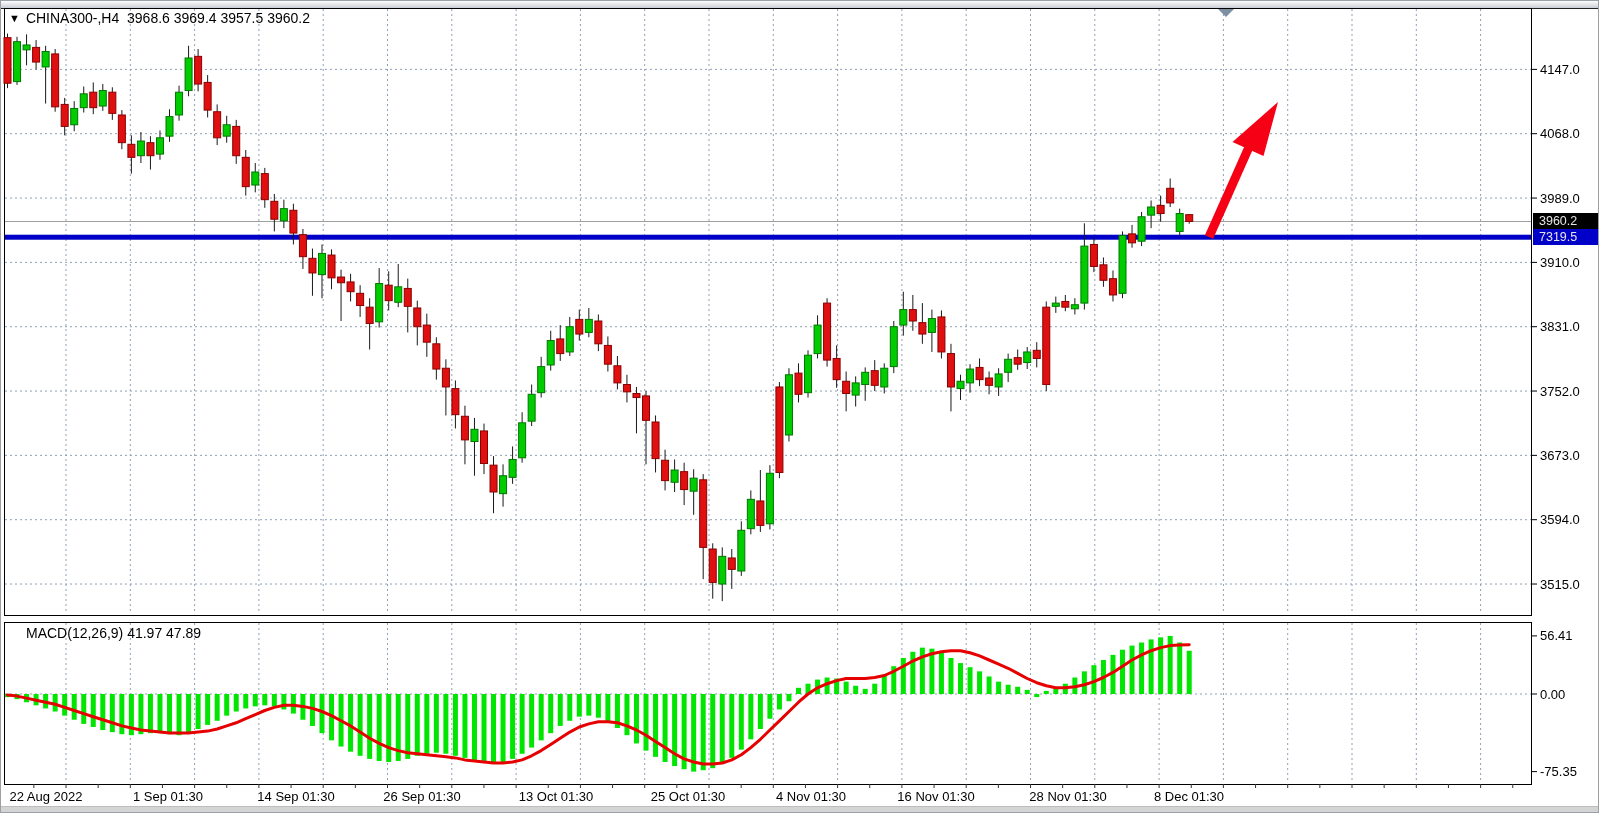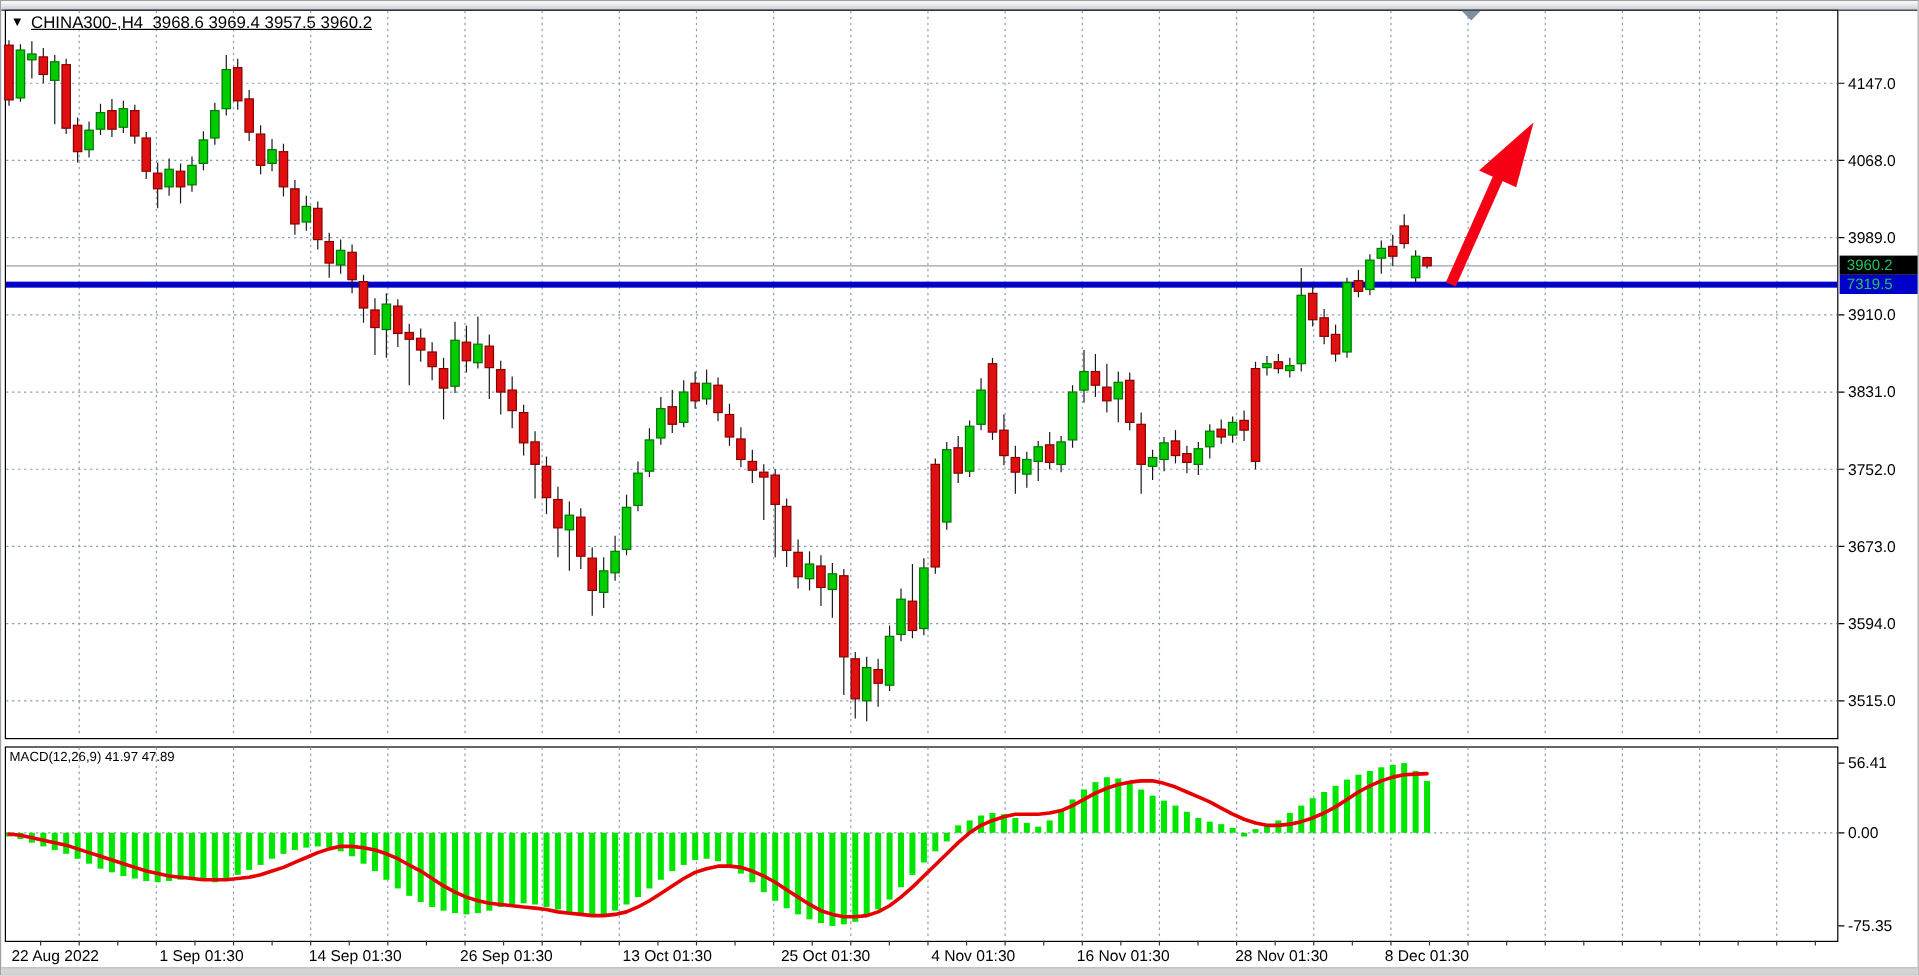--- a/index.html
+++ b/index.html
@@ -6,24 +6,24 @@
   .window{position:relative;width:1599px;height:813px;background:#ffffff;
           border:1px solid #9aa0a6;box-sizing:border-box;overflow:hidden;
           font-family:"Liberation Sans", sans-serif;}
   .titlebar-strip{position:absolute;left:0;top:0;width:100%;height:7px;
           background:linear-gradient(#fdfdfd,#c9cdd5);border-bottom:1px solid #222;}
   .panel{position:absolute;left:3px;width:1528px;border:1px solid #000;background:#fff;box-sizing:border-box;}
   #main-panel{top:7px;height:608px;}
   #macd-panel{top:621px;height:163px;}
   .bottom-strip{position:absolute;left:0;top:805px;width:100%;height:8px;background:#d4d4d4;border-top:1px solid #bdbdbd;}
   svg.overlay{position:absolute;left:0;top:0;}
-  .quote-header{position:absolute;left:8px;top:9px;font-size:14px;color:#000;white-space:pre;z-index:5;text-decoration:underline;}
+  .quote-header{position:absolute;left:8px;top:9px;font-size:14px;color:#000;white-space:pre;z-index:5;}
   .quote-header .tri{display:inline-block;margin-right:6px;font-size:11px;transform:translateY(-1px);}
-  .macd-label{position:absolute;left:7px;top:624px;font-size:11px;color:#000;z-index:5;}
-  .badge{position:absolute;left:1532px;width:67px;height:16px;color:#22c55e;font-size:12.5px;
+  .macd-label{position:absolute;left:25px;top:624px;font-size:14px;color:#000;z-index:5;}
+  .badge{position:absolute;left:1532px;width:67px;height:16px;color:#e5e5e5;font-size:12.5px;
          line-height:16px;padding-left:6px;box-sizing:border-box;z-index:6;}
   #badge-current{top:212px;background:#000;}
   #badge-hline{top:228px;background:#0000c8;}
 </style>
 </head>
 <body>
 
 <div class="window">
   <div class="titlebar-strip"></div>
 

